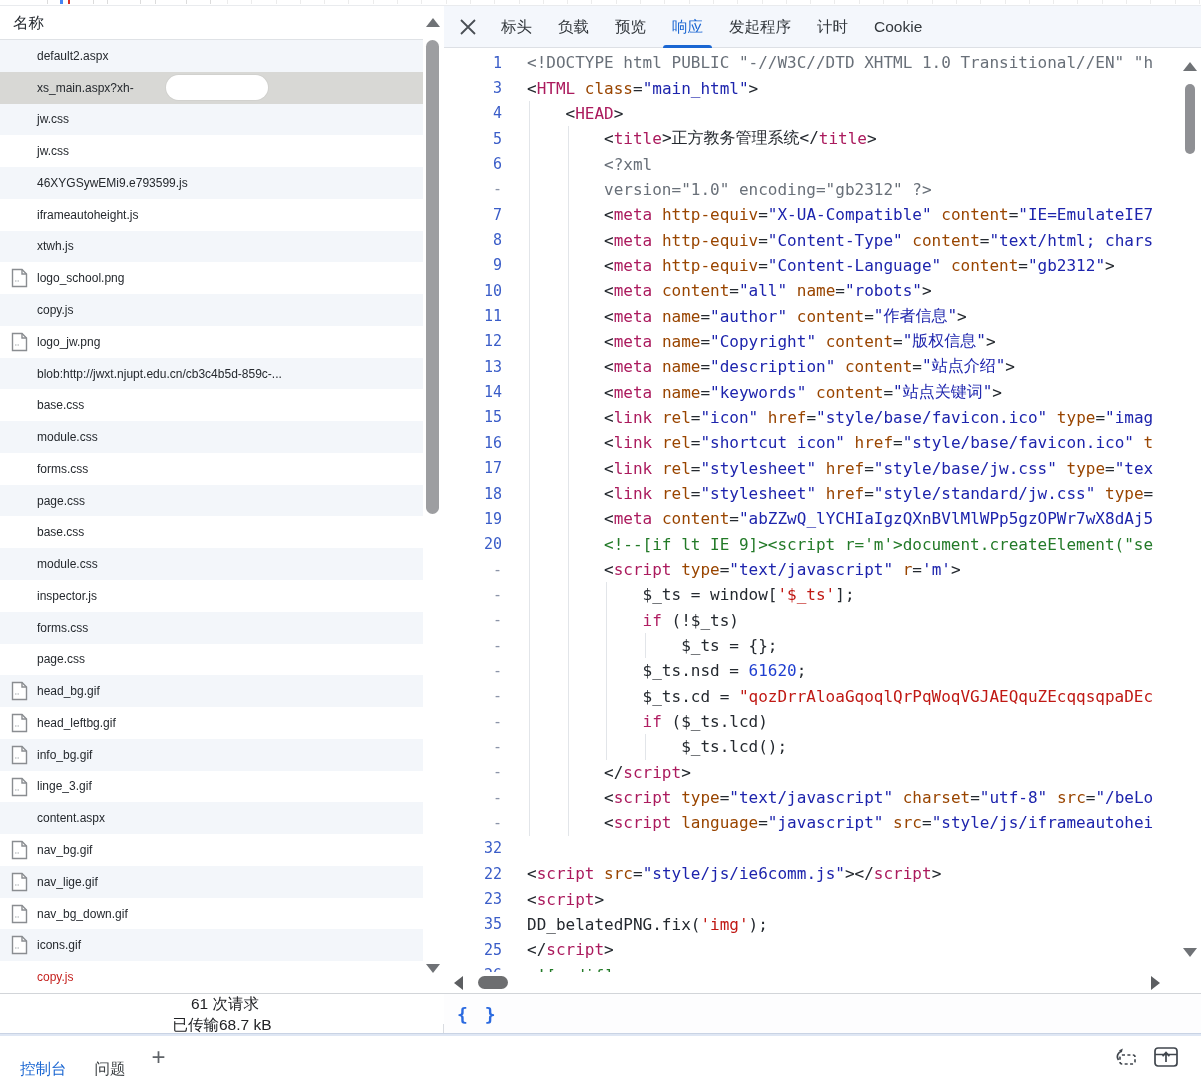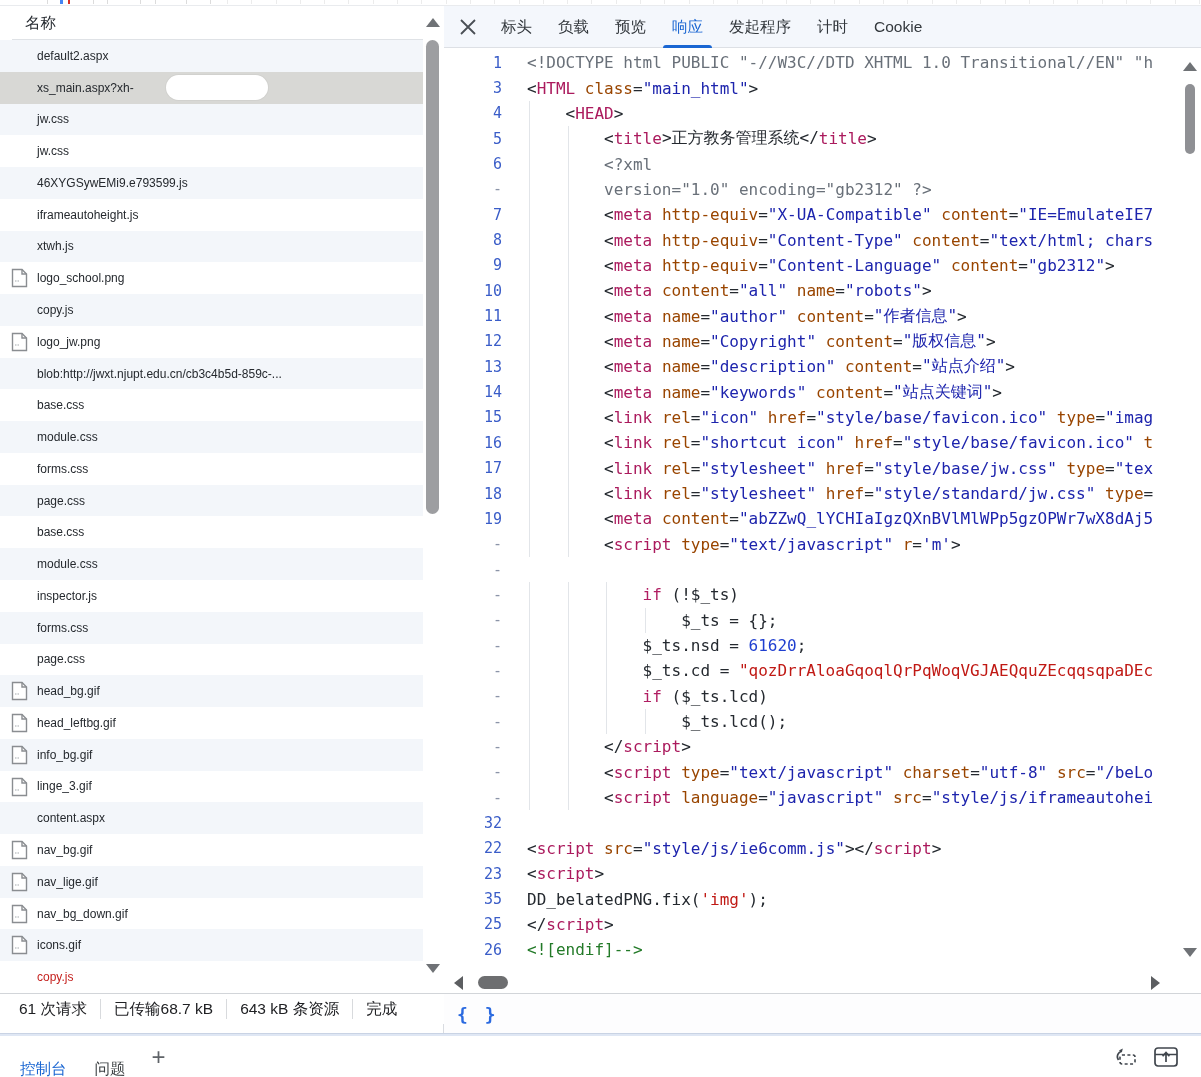--- a/index.html
+++ b/index.html
@@ -8,21 +8,21 @@
   #app { position:relative; width:1201px; height:1077px; overflow:hidden; background:#fff; }
 
   
   #top-strip { position:absolute; left:0; top:0; width:1201px; height:6px; background:#fff; border-bottom:1px solid #e9ebee; }
   #top-strip .grid { position:absolute; top:0; bottom:1px; left:227px; right:0;
     background:repeating-linear-gradient(to right,#ececec 0 1px,transparent 1px 24.3px); }
   #top-strip .tick { position:absolute; top:0; bottom:1px; }
 
   
   #left-panel { position:absolute; left:0; top:6px; width:444px; height:1028px; background:#fff; border-right:1px solid #d9dce1; }
-  #list-header { position:absolute; left:12px; top:0; width:423px; height:34px; line-height:34px; padding-left:13px;
+  #list-header { position:absolute; left:0; top:0; width:423px; height:34px; line-height:34px; padding-left:13px;
     font-size:15.5px; color:#24292f; border-bottom:1px solid #dfe2e6; background:#fff; }
   #rows { position:absolute; left:0; top:34px; width:423px; height:953px; overflow:hidden; }
   .row { position:relative; height:31.77px; display:flex; align-items:center; padding-left:37px;
     font-size:12px; color:#25292e; white-space:nowrap; overflow:hidden; cursor:default; }
   .row:nth-child(odd) { background:#f3f6fa; }
   .row.selected { background:var(--selected_row); }
   .row.failed { color:var(--failed_red); }
   .row .ficon { position:absolute; left:11px; top:6px; }
   .redaction { position:absolute; left:166px; top:3px; width:102px; height:25px; border-radius:13px; background:#fff;
     box-shadow:0 0 0 1px rgba(0,0,0,0.03); }
@@ -33,21 +33,21 @@
   .arr.up    { border-left:7px solid transparent; border-right:7px solid transparent; border-bottom:9px solid #6f7276; }
   .arr.down  { border-left:7px solid transparent; border-right:7px solid transparent; border-top:9px solid #6f7276; }
   .arr.left  { border-top:7px solid transparent; border-bottom:7px solid transparent; border-right:9px solid #5c5e61; }
   .arr.right { border-top:7px solid transparent; border-bottom:7px solid transparent; border-left:9px solid #5c5e61; }
   #lscroll .up   { left:3px; top:12px; }
   #lscroll .down { left:3px; top:958px; }
   #lscroll .thumb { position:absolute; left:3px; top:34px; width:13px; height:474px; background:#9d9ea1; border-radius:7px; }
 
   
   #status-bar { position:absolute; left:0; top:987px; width:444px; height:31px; border-top:1px solid #d2d5d9;
-    display:flex; align-items:center; background:#fff; }
+    display:flex; align-items:center; background:#fff;flex-direction:column; }
   .status-item { font-size:15.5px; color:#202124; padding:0 13px; white-space:nowrap; }
   .status-sep { width:1px; height:20px; background:#d8dadd; }
   #status-bar .status-item:first-child { padding-left:19px; }
 
   
   #right-panel { position:absolute; left:444px; top:6px; width:757px; height:1028px; background:#fff; }
   #tab-bar { position:absolute; left:0; top:0; right:0; height:42px; background:#f4f7fc; border-bottom:1px solid #dde0e5;
     display:flex; align-items:center; }
   #close-btn { width:40px; height:42px; position:relative; cursor:pointer; flex:0 0 auto; margin-left:4px; }
   #close-btn svg { position:absolute; left:10px; top:11px; }
@@ -313,22 +313,23 @@
           <div class="codeline"><span class="ln">10</span><span class="ct"><span class="guide" style="left: 2px;"></span><span class="guide" style="left: 40.5px;"></span><span class="tk-p">        &lt;</span><span class="tk-t">meta</span><span class="tk-p"> </span><span class="tk-a">content</span><span class="tk-p">=</span><span class="tk-v">"all"</span><span class="tk-p"> </span><span class="tk-a">name</span><span class="tk-p">=</span><span class="tk-v">"robots"</span><span class="tk-p">&gt;</span></span></div>
           <div class="codeline"><span class="ln">11</span><span class="ct"><span class="guide" style="left: 2px;"></span><span class="guide" style="left: 40.5px;"></span><span class="tk-p">        &lt;</span><span class="tk-t">meta</span><span class="tk-p"> </span><span class="tk-a">name</span><span class="tk-p">=</span><span class="tk-v">"author"</span><span class="tk-p"> </span><span class="tk-a">content</span><span class="tk-p">=</span><span class="tk-v">"作者信息"</span><span class="tk-p">&gt;</span></span></div>
           <div class="codeline"><span class="ln">12</span><span class="ct"><span class="guide" style="left: 2px;"></span><span class="guide" style="left: 40.5px;"></span><span class="tk-p">        &lt;</span><span class="tk-t">meta</span><span class="tk-p"> </span><span class="tk-a">name</span><span class="tk-p">=</span><span class="tk-v">"Copyright"</span><span class="tk-p"> </span><span class="tk-a">content</span><span class="tk-p">=</span><span class="tk-v">"版权信息"</span><span class="tk-p">&gt;</span></span></div>
           <div class="codeline"><span class="ln">13</span><span class="ct"><span class="guide" style="left: 2px;"></span><span class="guide" style="left: 40.5px;"></span><span class="tk-p">        &lt;</span><span class="tk-t">meta</span><span class="tk-p"> </span><span class="tk-a">name</span><span class="tk-p">=</span><span class="tk-v">"description"</span><span class="tk-p"> </span><span class="tk-a">content</span><span class="tk-p">=</span><span class="tk-v">"站点介绍"</span><span class="tk-p">&gt;</span></span></div>
           <div class="codeline"><span class="ln">14</span><span class="ct"><span class="guide" style="left: 2px;"></span><span class="guide" style="left: 40.5px;"></span><span class="tk-p">        &lt;</span><span class="tk-t">meta</span><span class="tk-p"> </span><span class="tk-a">name</span><span class="tk-p">=</span><span class="tk-v">"keywords"</span><span class="tk-p"> </span><span class="tk-a">content</span><span class="tk-p">=</span><span class="tk-v">"站点关键词"</span><span class="tk-p">&gt;</span></span></div>
           <div class="codeline"><span class="ln">15</span><span class="ct"><span class="guide" style="left: 2px;"></span><span class="guide" style="left: 40.5px;"></span><span class="tk-p">        &lt;</span><span class="tk-t">link</span><span class="tk-p"> </span><span class="tk-a">rel</span><span class="tk-p">=</span><span class="tk-v">"icon"</span><span class="tk-p"> </span><span class="tk-a">href</span><span class="tk-p">=</span><span class="tk-v">"style/base/favicon.ico"</span><span class="tk-p"> </span><span class="tk-a">type</span><span class="tk-p">=</span><span class="tk-v">"imag</span></span></div>
           <div class="codeline"><span class="ln">16</span><span class="ct"><span class="guide" style="left: 2px;"></span><span class="guide" style="left: 40.5px;"></span><span class="tk-p">        &lt;</span><span class="tk-t">link</span><span class="tk-p"> </span><span class="tk-a">rel</span><span class="tk-p">=</span><span class="tk-v">"shortcut icon"</span><span class="tk-p"> </span><span class="tk-a">href</span><span class="tk-p">=</span><span class="tk-v">"style/base/favicon.ico"</span><span class="tk-p"> </span><span class="tk-a">t</span></span></div>
           <div class="codeline"><span class="ln">17</span><span class="ct"><span class="guide" style="left: 2px;"></span><span class="guide" style="left: 40.5px;"></span><span class="tk-p">        &lt;</span><span class="tk-t">link</span><span class="tk-p"> </span><span class="tk-a">rel</span><span class="tk-p">=</span><span class="tk-v">"stylesheet"</span><span class="tk-p"> </span><span class="tk-a">href</span><span class="tk-p">=</span><span class="tk-v">"style/base/jw.css"</span><span class="tk-p"> </span><span class="tk-a">type</span><span class="tk-p">=</span><span class="tk-v">"tex</span></span></div>
           <div class="codeline"><span class="ln">18</span><span class="ct"><span class="guide" style="left: 2px;"></span><span class="guide" style="left: 40.5px;"></span><span class="tk-p">        &lt;</span><span class="tk-t">link</span><span class="tk-p"> </span><span class="tk-a">rel</span><span class="tk-p">=</span><span class="tk-v">"stylesheet"</span><span class="tk-p"> </span><span class="tk-a">href</span><span class="tk-p">=</span><span class="tk-v">"style/standard/jw.css"</span><span class="tk-p"> </span><span class="tk-a">type</span><span class="tk-p">=</span></span></div>
           <div class="codeline"><span class="ln">19</span><span class="ct"><span class="guide" style="left: 2px;"></span><span class="guide" style="left: 40.5px;"></span><span class="tk-p">        &lt;</span><span class="tk-t">meta</span><span class="tk-p"> </span><span class="tk-a">content</span><span class="tk-p">=</span><span class="tk-v">"abZZwQ_lYCHIaIgzQXnBVlMlWPp5gzOPWr7wX8dAj5</span></span></div>
+          <div class="codeline"><span class="ln">20</span><span class="ct"><span class="guide" style="left: 2px;"></span><span class="guide" style="left: 40.5px;"></span><span class="tk-c">        &lt;!--[if lt IE 9]&gt;&lt;script r='m'&gt;document.createElement("se</span></span></div>
           <div class="codeline"><span class="ln dash">-</span><span class="ct"><span class="guide" style="left: 2px;"></span><span class="guide" style="left: 40.5px;"></span><span class="tk-p">        &lt;</span><span class="tk-t">script</span><span class="tk-p"> </span><span class="tk-a">type</span><span class="tk-p">=</span><span class="tk-v">"text/javascript"</span><span class="tk-p"> </span><span class="tk-a">r</span><span class="tk-p">=</span><span class="tk-v">'m'</span><span class="tk-p">&gt;</span></span></div>
-          <div class="codeline"><span class="ln dash">-</span></div>
+          <div class="codeline"><span class="ln dash">-</span><span class="ct"><span class="guide" style="left: 2px;"></span><span class="guide" style="left: 40.5px;"></span><span class="guide" style="left: 79px;"></span><span class="tk-p">            $_ts = window[</span><span class="tk-s">'$_ts'</span><span class="tk-p">];</span></span></div>
           <div class="codeline"><span class="ln dash">-</span><span class="ct"><span class="guide" style="left: 2px;"></span><span class="guide" style="left: 40.5px;"></span><span class="guide" style="left: 79px;"></span><span class="tk-p">            </span><span class="tk-k">if</span><span class="tk-p"> (!$_ts)</span></span></div>
           <div class="codeline"><span class="ln dash">-</span><span class="ct"><span class="guide" style="left: 2px;"></span><span class="guide" style="left: 40.5px;"></span><span class="guide" style="left: 79px;"></span><span class="guide" style="left: 117.5px;"></span><span class="tk-p">                $_ts = {};</span></span></div>
           <div class="codeline"><span class="ln dash">-</span><span class="ct"><span class="guide" style="left: 2px;"></span><span class="guide" style="left: 40.5px;"></span><span class="guide" style="left: 79px;"></span><span class="tk-p">            $_ts.nsd = </span><span class="tk-d">61620</span><span class="tk-p">;</span></span></div>
           <div class="codeline"><span class="ln dash">-</span><span class="ct"><span class="guide" style="left: 2px;"></span><span class="guide" style="left: 40.5px;"></span><span class="guide" style="left: 79px;"></span><span class="tk-p">            $_ts.cd = </span><span class="tk-s">"qozDrrAloaGqoqlQrPqWoqVGJAEQquZEcqqsqpaDEc</span></span></div>
           <div class="codeline"><span class="ln dash">-</span><span class="ct"><span class="guide" style="left: 2px;"></span><span class="guide" style="left: 40.5px;"></span><span class="guide" style="left: 79px;"></span><span class="tk-p">            </span><span class="tk-k">if</span><span class="tk-p"> ($_ts.lcd)</span></span></div>
           <div class="codeline"><span class="ln dash">-</span><span class="ct"><span class="guide" style="left: 2px;"></span><span class="guide" style="left: 40.5px;"></span><span class="guide" style="left: 79px;"></span><span class="guide" style="left: 117.5px;"></span><span class="tk-p">                $_ts.lcd();</span></span></div>
           <div class="codeline"><span class="ln dash">-</span><span class="ct"><span class="guide" style="left: 2px;"></span><span class="guide" style="left: 40.5px;"></span><span class="tk-p">        &lt;/</span><span class="tk-t">script</span><span class="tk-p">&gt;</span></span></div>
           <div class="codeline"><span class="ln dash">-</span><span class="ct"><span class="guide" style="left: 2px;"></span><span class="guide" style="left: 40.5px;"></span><span class="tk-p">        &lt;</span><span class="tk-t">script</span><span class="tk-p"> </span><span class="tk-a">type</span><span class="tk-p">=</span><span class="tk-v">"text/javascript"</span><span class="tk-p"> </span><span class="tk-a">charset</span><span class="tk-p">=</span><span class="tk-v">"utf-8"</span><span class="tk-p"> </span><span class="tk-a">src</span><span class="tk-p">=</span><span class="tk-v">"/beLo</span></span></div>
           <div class="codeline"><span class="ln dash">-</span><span class="ct"><span class="guide" style="left: 2px;"></span><span class="guide" style="left: 40.5px;"></span><span class="tk-p">        &lt;</span><span class="tk-t">script</span><span class="tk-p"> </span><span class="tk-a">language</span><span class="tk-p">=</span><span class="tk-v">"javascript"</span><span class="tk-p"> </span><span class="tk-a">src</span><span class="tk-p">=</span><span class="tk-v">"style/js/iframeautohei</span></span></div>
           <div class="codeline"><span class="ln">32</span></div>

